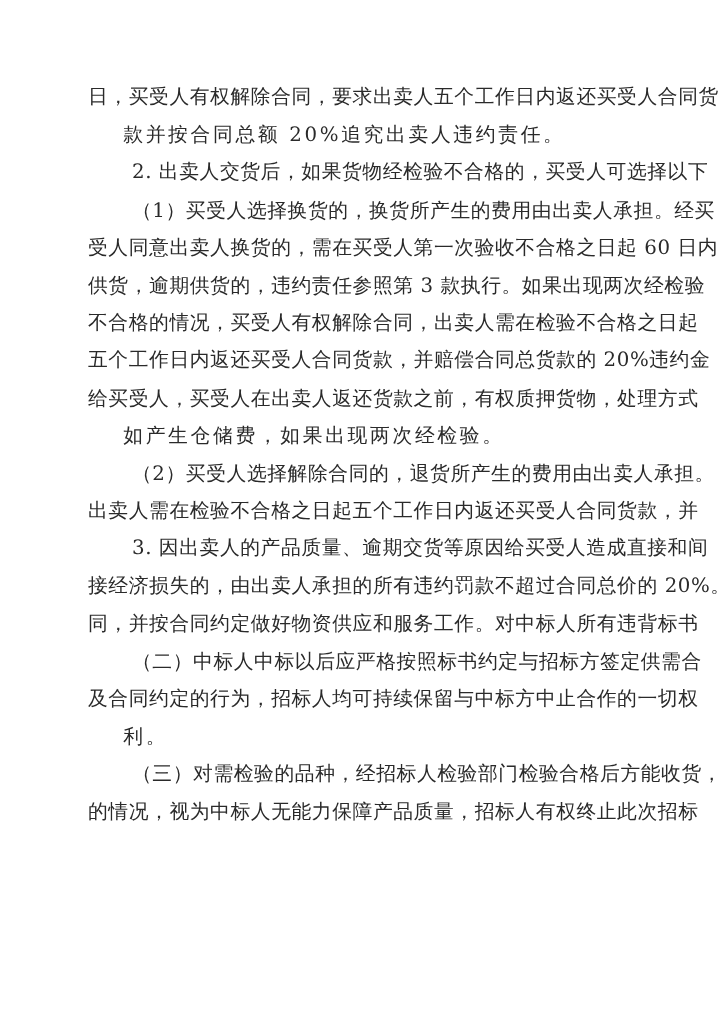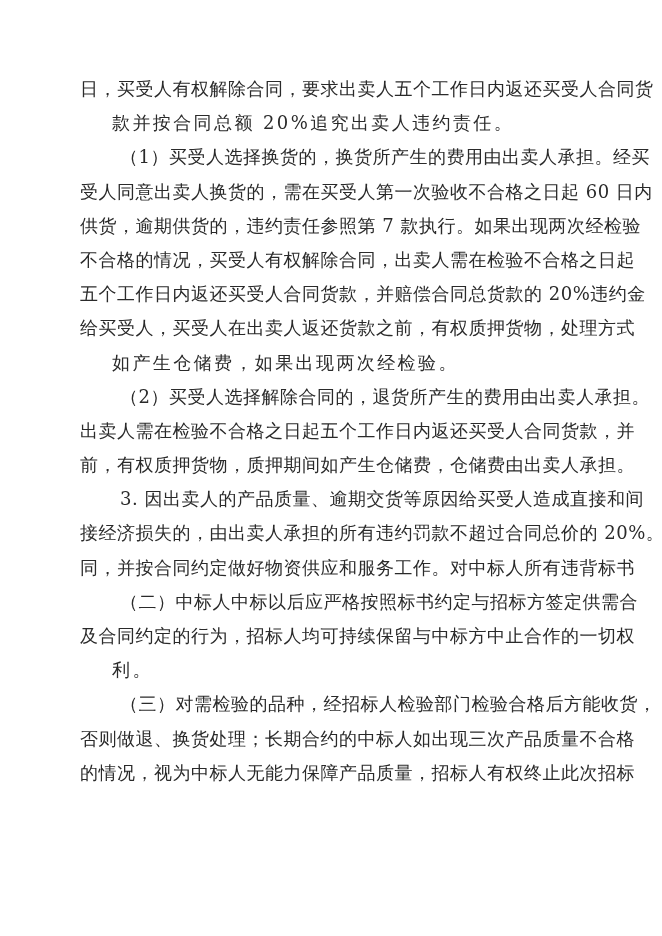--- a/index.html
+++ b/index.html
@@ -13,33 +13,32 @@
   .line.last { text-align-last: left; letter-spacing: 2.4px; margin-left: 32px; }
   .line.indent { padding-left: 40px; }
 </style>
 </head>
 <body>
 
 <div class="page">
   <div class="body-text">
     <span class="line">日，买受人有权解除合同，要求出卖人五个工作日内返还买受人合同货</span>
     <span class="line last">款并按合同总额 20%追究出卖人违约责任。</span>
+    <span class="line indent">2. 出卖人交货后，如果货物经检验不合格的，买受人可选择以下</span>
     <span class="line indent">（1）买受人选择换货的，换货所产生的费用由出卖人承担。经买</span>
     <span class="line">受人同意出卖人换货的，需在买受人第一次验收不合格之日起 60 日内</span>
-    <span class="line">供货，逾期供货的，违约责任参照第 7 款执行。如果出现两次经检验</span>
+    <span class="line">供货，逾期供货的，违约责任参照第 3 款执行。如果出现两次经检验</span>
     <span class="line">不合格的情况，买受人有权解除合同，出卖人需在检验不合格之日起</span>
     <span class="line">五个工作日内返还买受人合同货款，并赔偿合同总货款的 20%违约金</span>
     <span class="line">给买受人，买受人在出卖人返还货款之前，有权质押货物，处理方式</span>
     <span class="line last">如产生仓储费，如果出现两次经检验。</span>
     <span class="line indent">（2）买受人选择解除合同的，退货所产生的费用由出卖人承担。</span>
     <span class="line">出卖人需在检验不合格之日起五个工作日内返还买受人合同货款，并</span>
-    <span class="line">前，有权质押货物，质押期间如产生仓储费，仓储费由出卖人承担。</span>
     <span class="line indent">3. 因出卖人的产品质量、逾期交货等原因给买受人造成直接和间</span>
     <span class="line">接经济损失的，由出卖人承担的所有违约罚款不超过合同总价的 20%。</span>
     <span class="line">同，并按合同约定做好物资供应和服务工作。对中标人所有违背标书</span>
     <span class="line indent">（二）中标人中标以后应严格按照标书约定与招标方签定供需合</span>
     <span class="line">及合同约定的行为，招标人均可持续保留与中标方中止合作的一切权</span>
     <span class="line last">利。</span>
     <span class="line indent">（三）对需检验的品种，经招标人检验部门检验合格后方能收货，</span>
-    <span class="line">否则做退、换货处理；长期合约的中标人如出现三次产品质量不合格</span>
     <span class="line">的情况，视为中标人无能力保障产品质量，招标人有权终止此次招标</span>
   </div>
 </div>
 
 </body></html>

